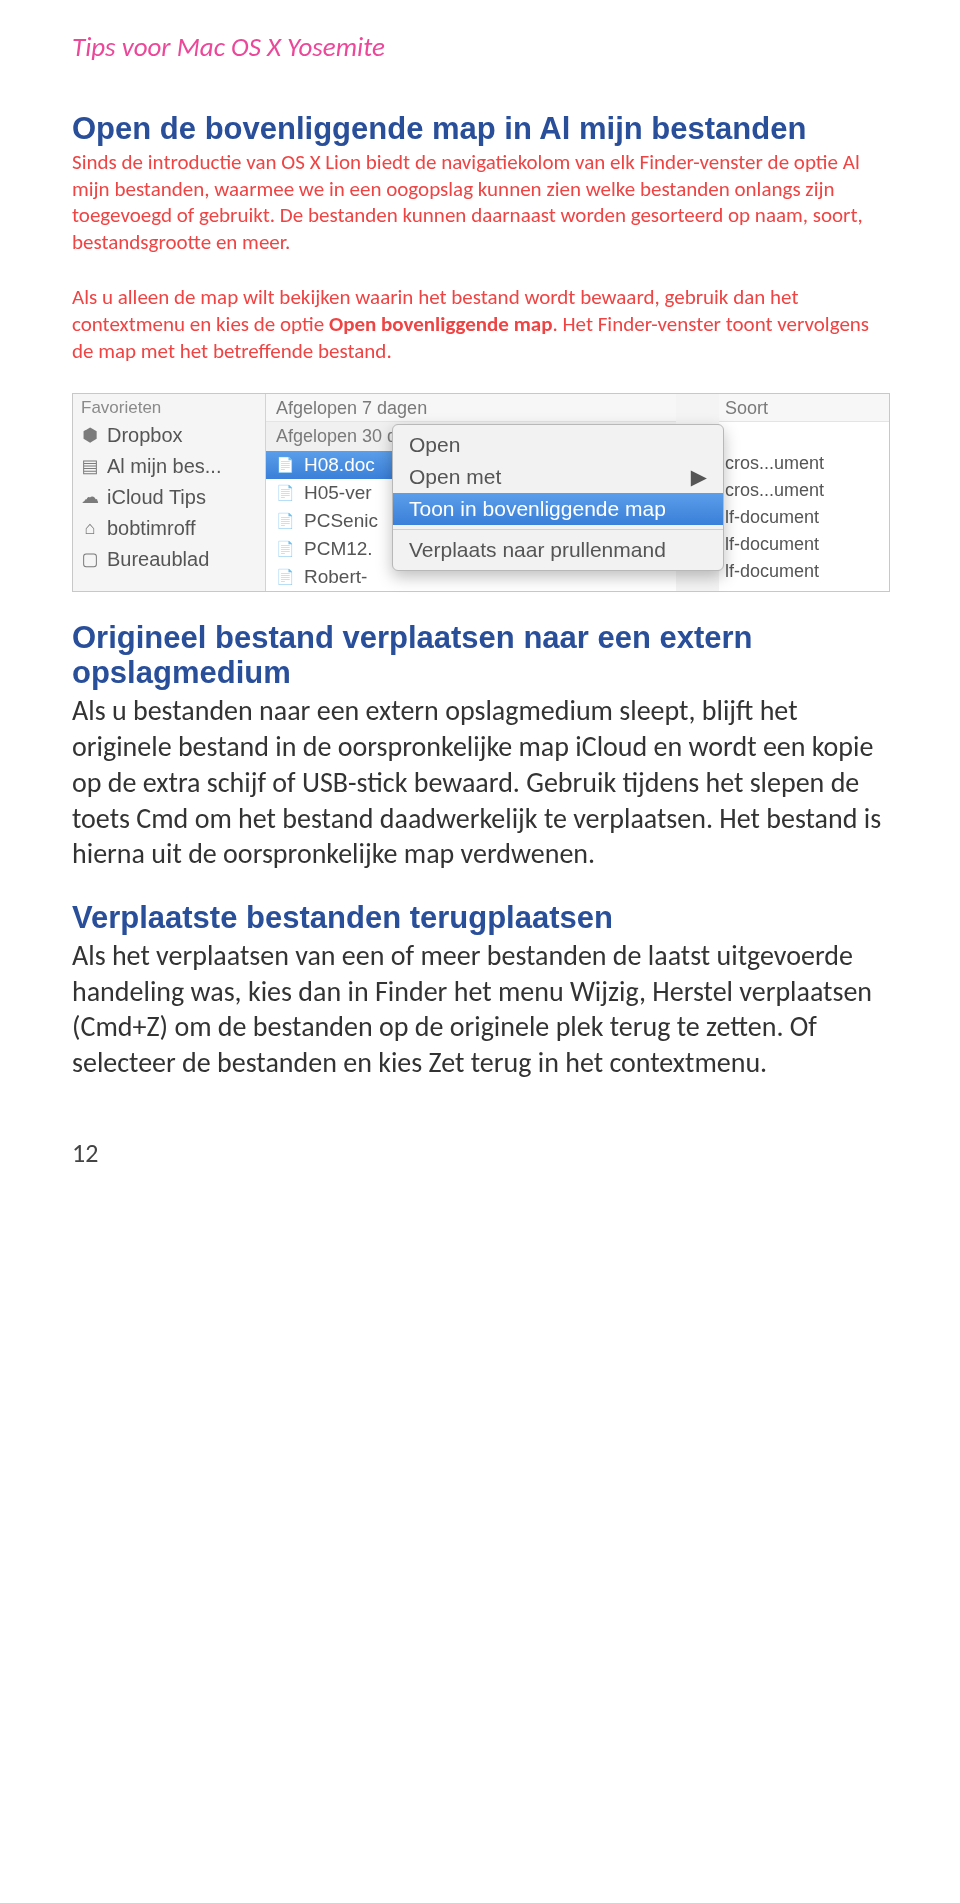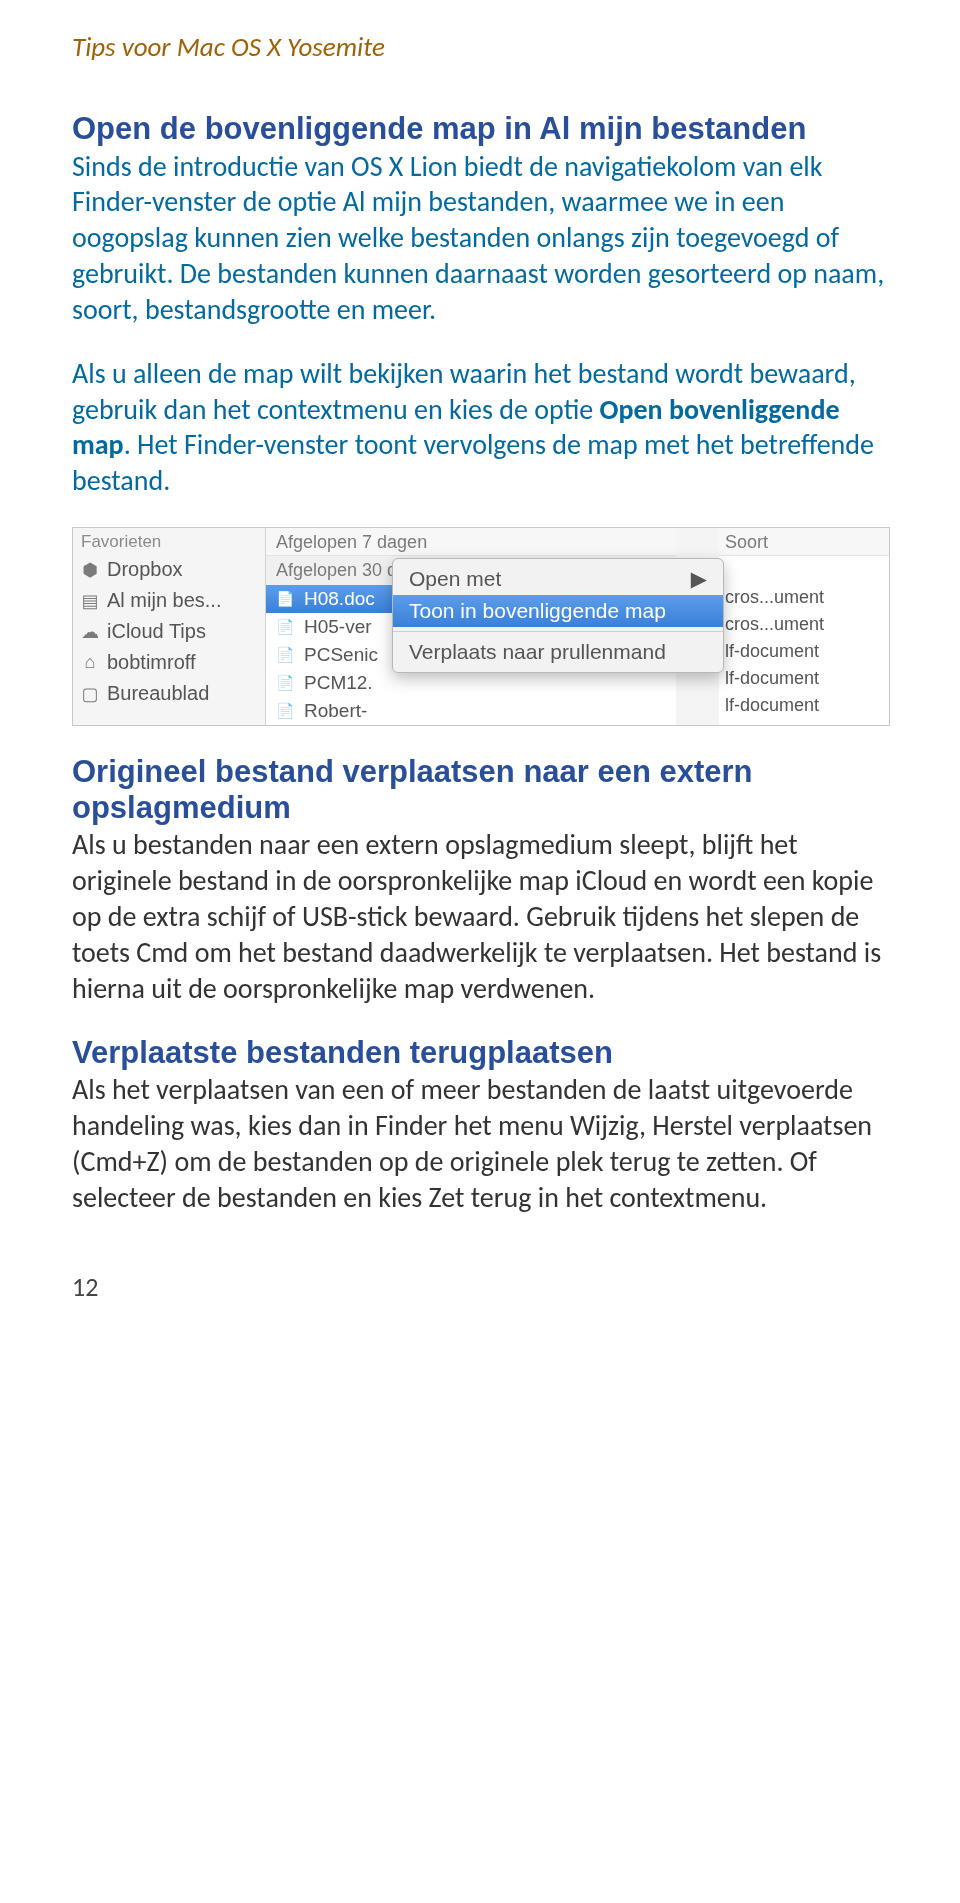--- a/index.html
+++ b/index.html
@@ -10,36 +10,36 @@
   }
   body {
     font-family: Calibri, "Segoe UI", Arial, sans-serif;
     color: #3a3a3a;
     padding: 30px 72px 40px 72px;
     box-sizing: border-box;
   }
   .header-title {
     font-style: italic;
     font-size: 27px;
-    color: #a16207;
+    color: #ec4899;
     margin-bottom: 48px;
   }
   .section-heading {
     font-family: "Gill Sans", "Gill Sans MT", "Segoe UI", Arial, sans-serif;
     font-weight: bold;
     font-size: 31px;
     color: #2a4f9a;
     line-height: 1.15;
     margin: 0 0 2px 0;
   }
   p.body {
-    font-size: 28px;
+    font-size: 21px;
     line-height: 1.28;
     margin: 0 0 28px 0;
-    color: #0369a1;
+    color: #ef4444;
   }
   p.body .bold { font-weight: bold; }
   .screenshot {
     width: 100%;
     margin: 4px 0 28px 0;
     border: 1px solid #c8c8c8;
     background: #f4f4f4;
     font-family: "Lucida Grande", "Helvetica Neue", Arial, sans-serif;
     font-size: 20px;
     color: #555;
@@ -202,20 +202,23 @@
           <span class="fic">📄</span>
           <span>PCM12.</span>
         </div>
       <div class="sc-file-row">
           <span class="fic">📄</span>
           <span>Robert-</span>
         </div>
 
       <div class="sc-context">
         <div class="mi">
+            <span>Open</span>
+          </div>
+        <div class="mi">
             <span>Open met</span>
             <span>▶</span>
           </div>
         <div class="mi hl">
             <span>Toon in bovenliggende map</span>
           </div>
         <div class="sep"></div>
         <div class="mi">
             <span>Verplaats naar prullenmand</span>
           </div>

